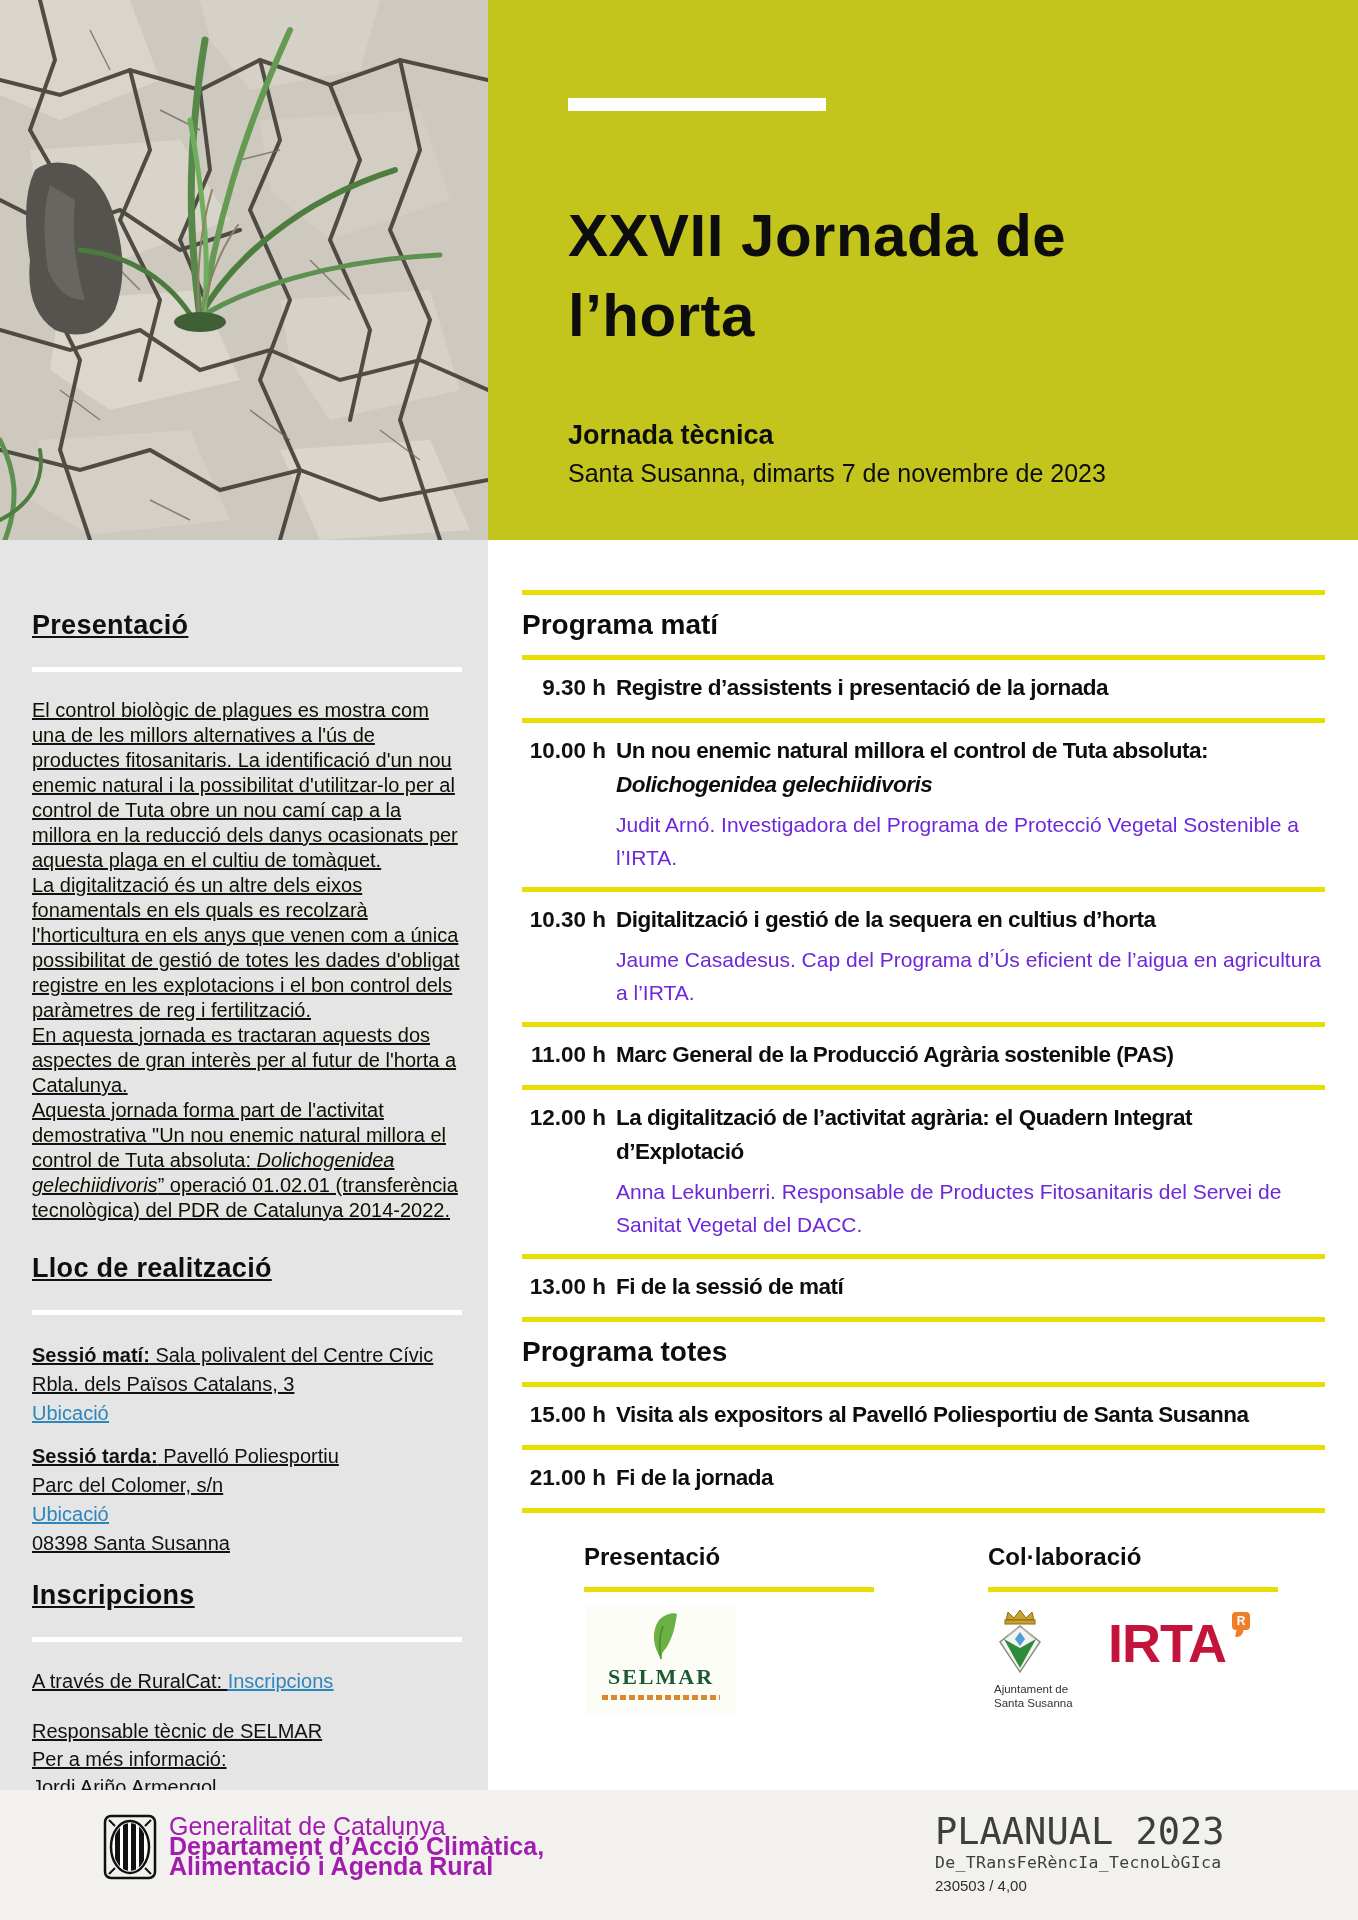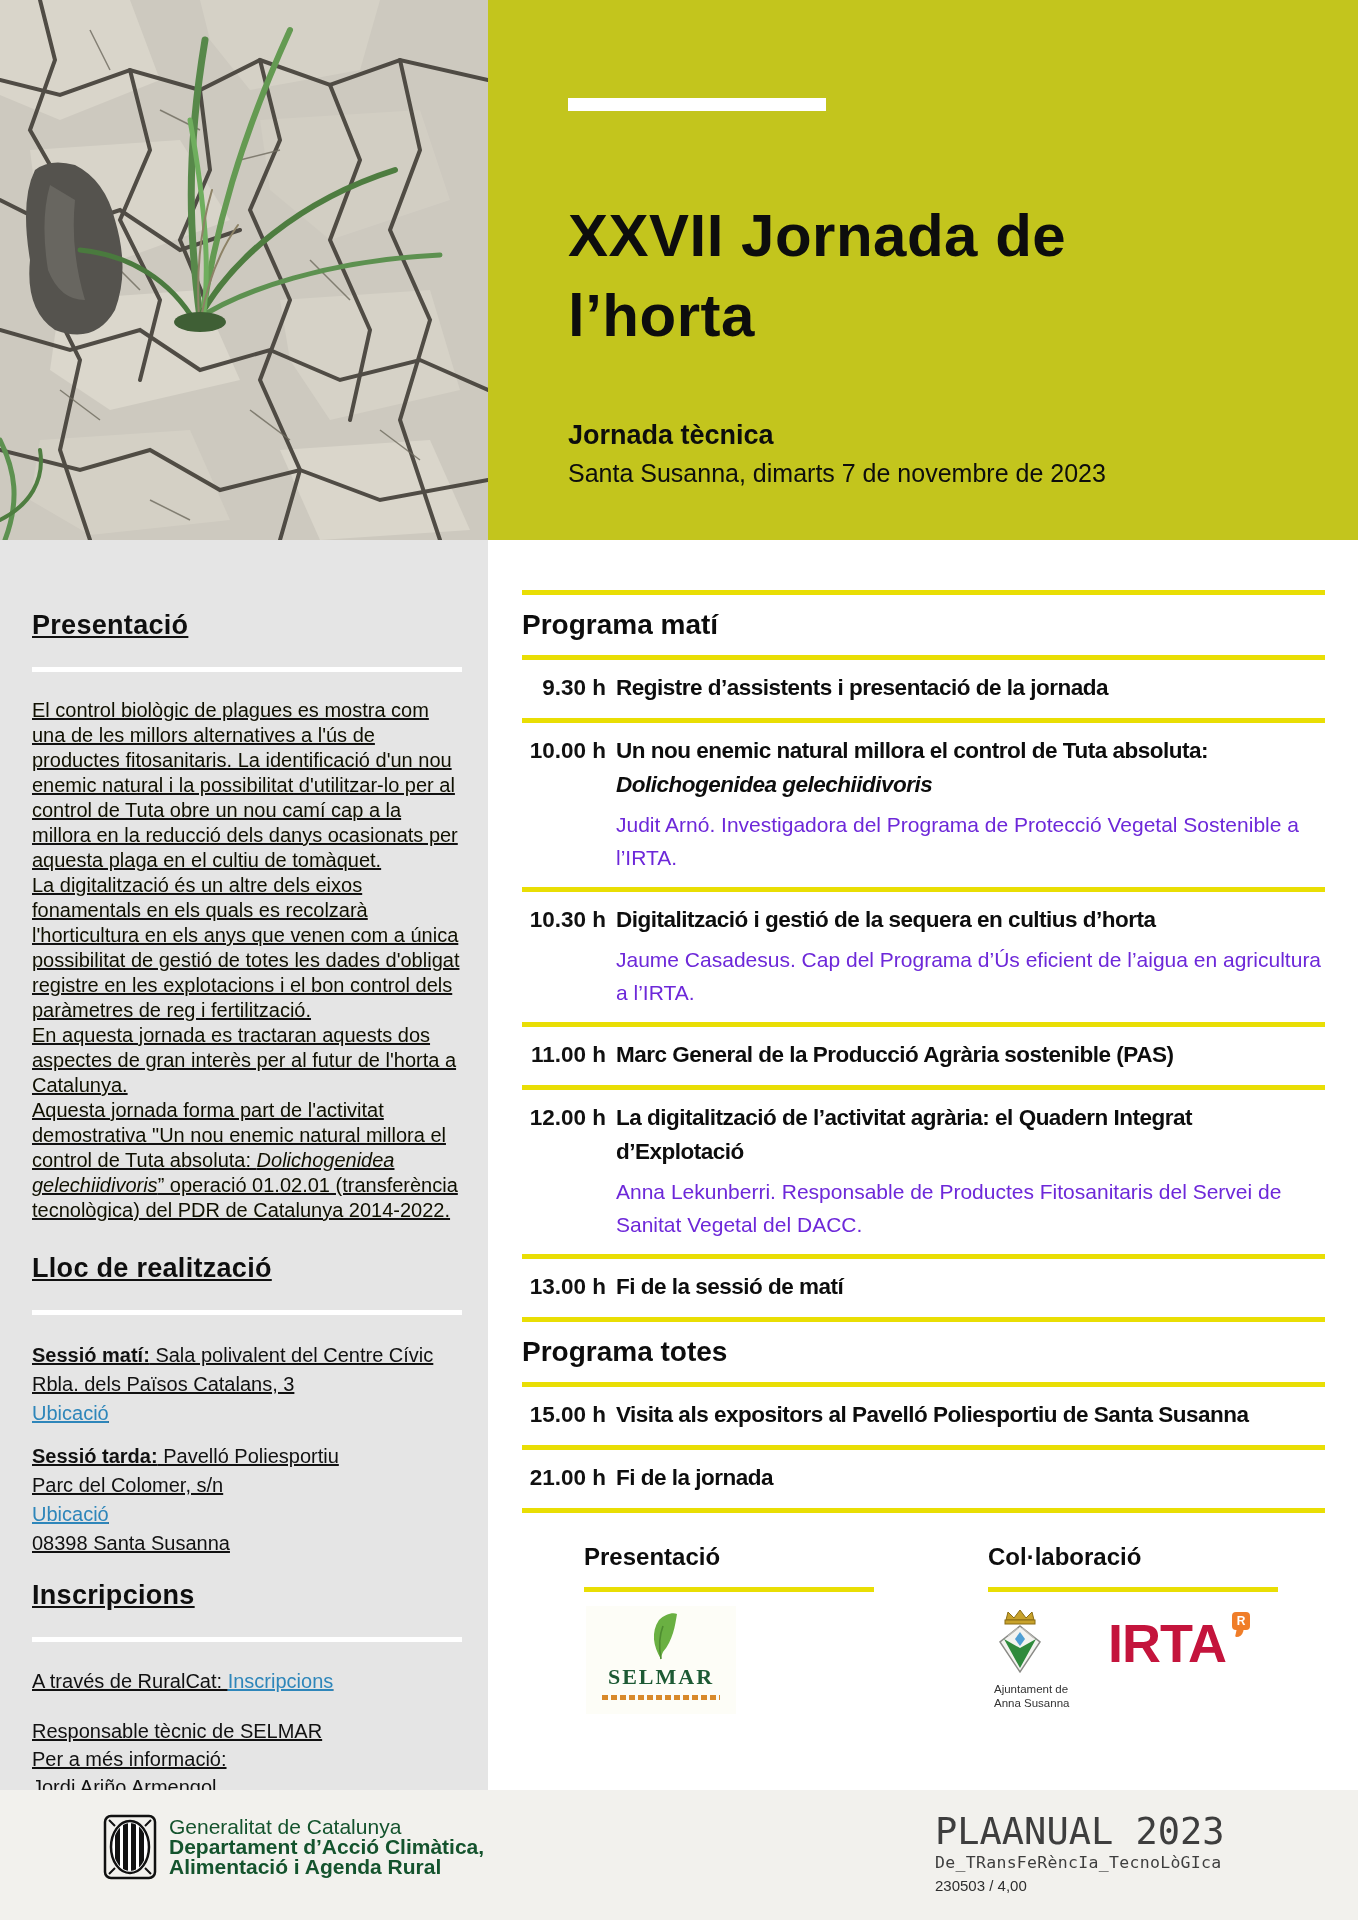--- a/index.html
+++ b/index.html
@@ -76,21 +76,21 @@
     border-radius:4px;color:#fff;font-size:12px;font-weight:bold;text-align:center;line-height:18px;
   }
   .irta-bubble::after{
     content:"";position:absolute;left:4px;bottom:-7px;width:7px;height:9px;background:#f07d28;
     border-radius:0 0 7px 2px;transform:skewX(-12deg);
   }
 
   
   .footer{position:absolute;left:0;top:1790px;width:1358px;height:130px;background:#f2f1ed;}
   .gencat{position:absolute;left:103px;top:24px;display:flex;align-items:center;}
-  .gencat-text{margin-left:12px;font-size:21px;line-height:19px;color:#14532d;}
+  .gencat-text{margin-left:12px;font-size:25px;line-height:19px;color:#a21caf;}
   .gencat-text .l1{font-weight:normal;}
   .gencat-text .l2,.gencat-text .l3{font-weight:bold;}
   .gencat-text div{margin-bottom:1px;}
   .pla{position:absolute;left:935px;top:22px;width:320px;font-family:"DejaVu Sans Mono", monospace;color:#3e3e3e;}
   .pla-title{font-size:37px;line-height:40px;letter-spacing:0px;white-space:nowrap;}
   .pla-sub{font-size:16.5px;line-height:22px;letter-spacing:.3px;white-space:nowrap;}
   .pla-code{font-family:"Liberation Sans", sans-serif;font-size:15px;text-align:left;margin-top:3px;padding-right:6px;color:#2e2e2e;}
 </style>
 </head>
 <body>
@@ -287,21 +287,21 @@
           <svg width="56" height="66" viewBox="0 0 56 66">
             <path d="M12,12 L14,4 L20,10 L26,2 L32,10 L38,4 L40,12 Z" fill="#c8a22c" stroke="#8a6d14" stroke-width="1"></path>
             <rect x="11" y="12" width="30" height="4" fill="#c8a22c" stroke="#8a6d14" stroke-width="1"></rect>
             <path d="M26,18 L46,34 L26,64 L6,34 Z" fill="#f3f3f0" stroke="#8a8a86" stroke-width="1.5"></path>
             <path d="M26,40 L42,31 L26,60 L10,31 Z" fill="#2f8a3c"></path>
             <path d="M26,24 L31,31 L26,38 L21,31 Z" fill="#4f9fd4"></path>
             <path d="M14,28 L24,20 M28,20 L40,30" stroke="#b9b9b4" stroke-width="1.5"></path>
           </svg>
           <div class="ajunt-caption">
             <div>Ajuntament de</div>
-            <div>Anna Susanna</div>
+            <div>Santa Susanna</div>
           </div>
         </div>
         <div class="irta-wrap">
           <span class="irta-text">IRTA</span>
           <span class="irta-bubble">R</span>
         </div>
       </div>
     </div>
   </div>
 </div>

